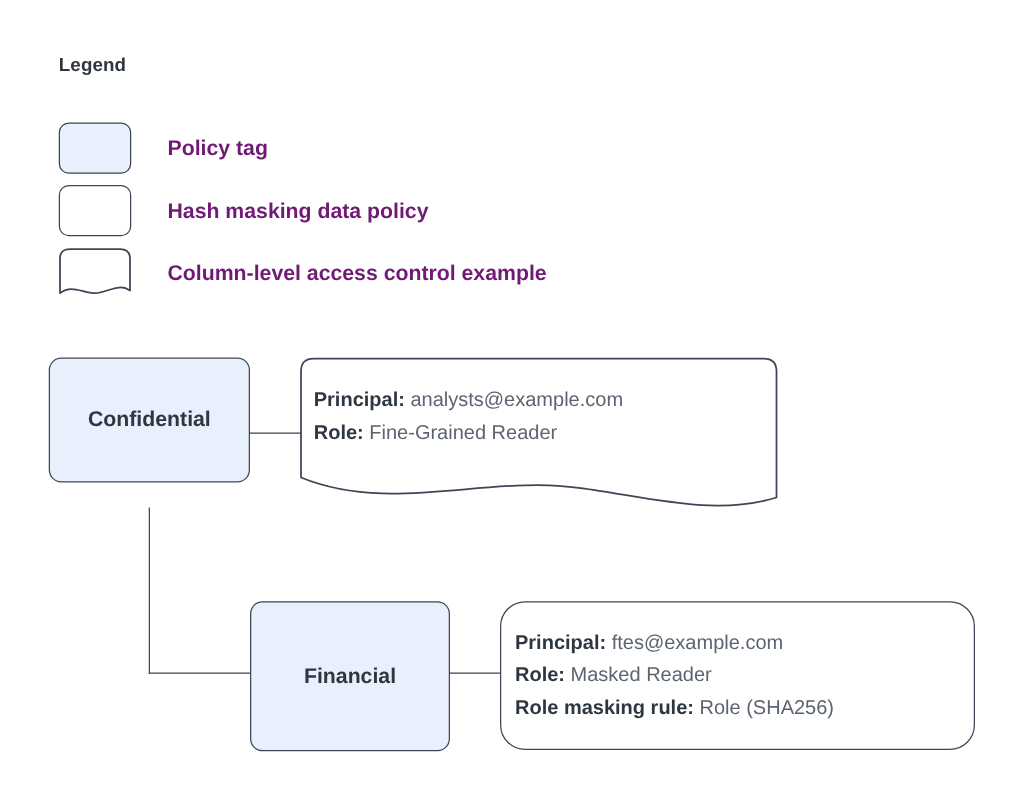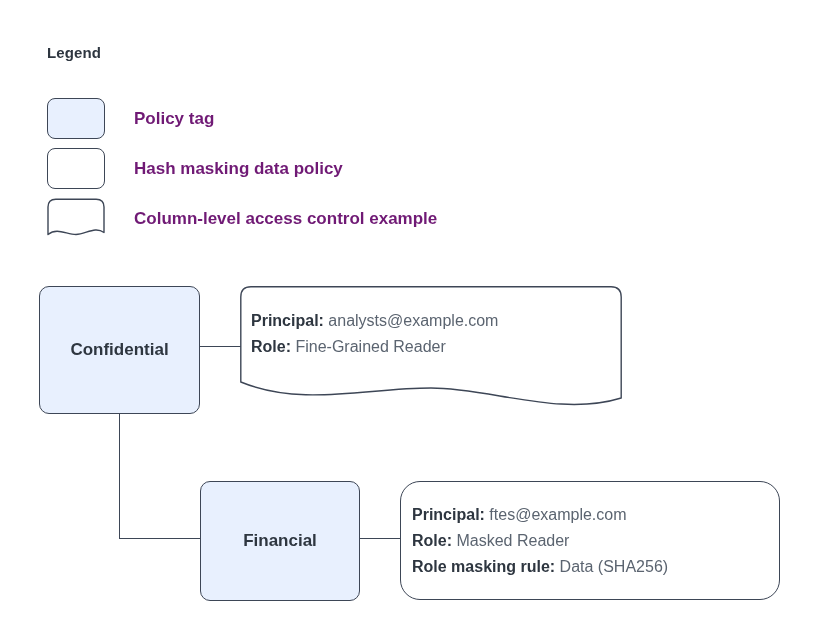--- a/index.html
+++ b/index.html
@@ -147,21 +147,21 @@
   </div>
 
   <div class="edge h" style="left:200px; top:346px; width:41px;"></div>
 
   <div class="edge v" style="left:119px; top:406px; height:133px;"></div>
 
   <div class="edge h" style="left:119px; top:538px; width:82px;"></div>
 
   <div class="edge h" style="left:360px; top:538px; width:41px;"></div>
 
-  <div class="node" style="left:39px; top:286px; width:161px; height:128px;">
+  <div class="node" style="left:39px; top:286px; width:161px; height:100px;">
     <span>Confidential</span>
   </div>
 
   <div class="node" style="left:200px; top:481px; width:160px; height:120px;">
     <span>Financial</span>
   </div>
 
   <div class="callout" style="left:240px; top:286px; width:382px; height:124px;">
     <div class="body">
       <svg width="382" height="124" viewBox="0 0 382 124" preserveAspectRatio="none">
@@ -184,17 +184,17 @@
     <div class="callout-text" style="top:20px;">
       <b>Principal:</b>
       <span>ftes@example.com</span>
     </div>
     <div class="callout-text" style="top:46px;">
       <b>Role:</b>
       <span>Masked Reader</span>
     </div>
     <div class="callout-text" style="top:72px;">
       <b>Role masking rule:</b>
-      <span>Data (SHA256)</span>
+      <span>Role (SHA256)</span>
     </div>
   </div>
 
 </div>
 
 </body></html>

